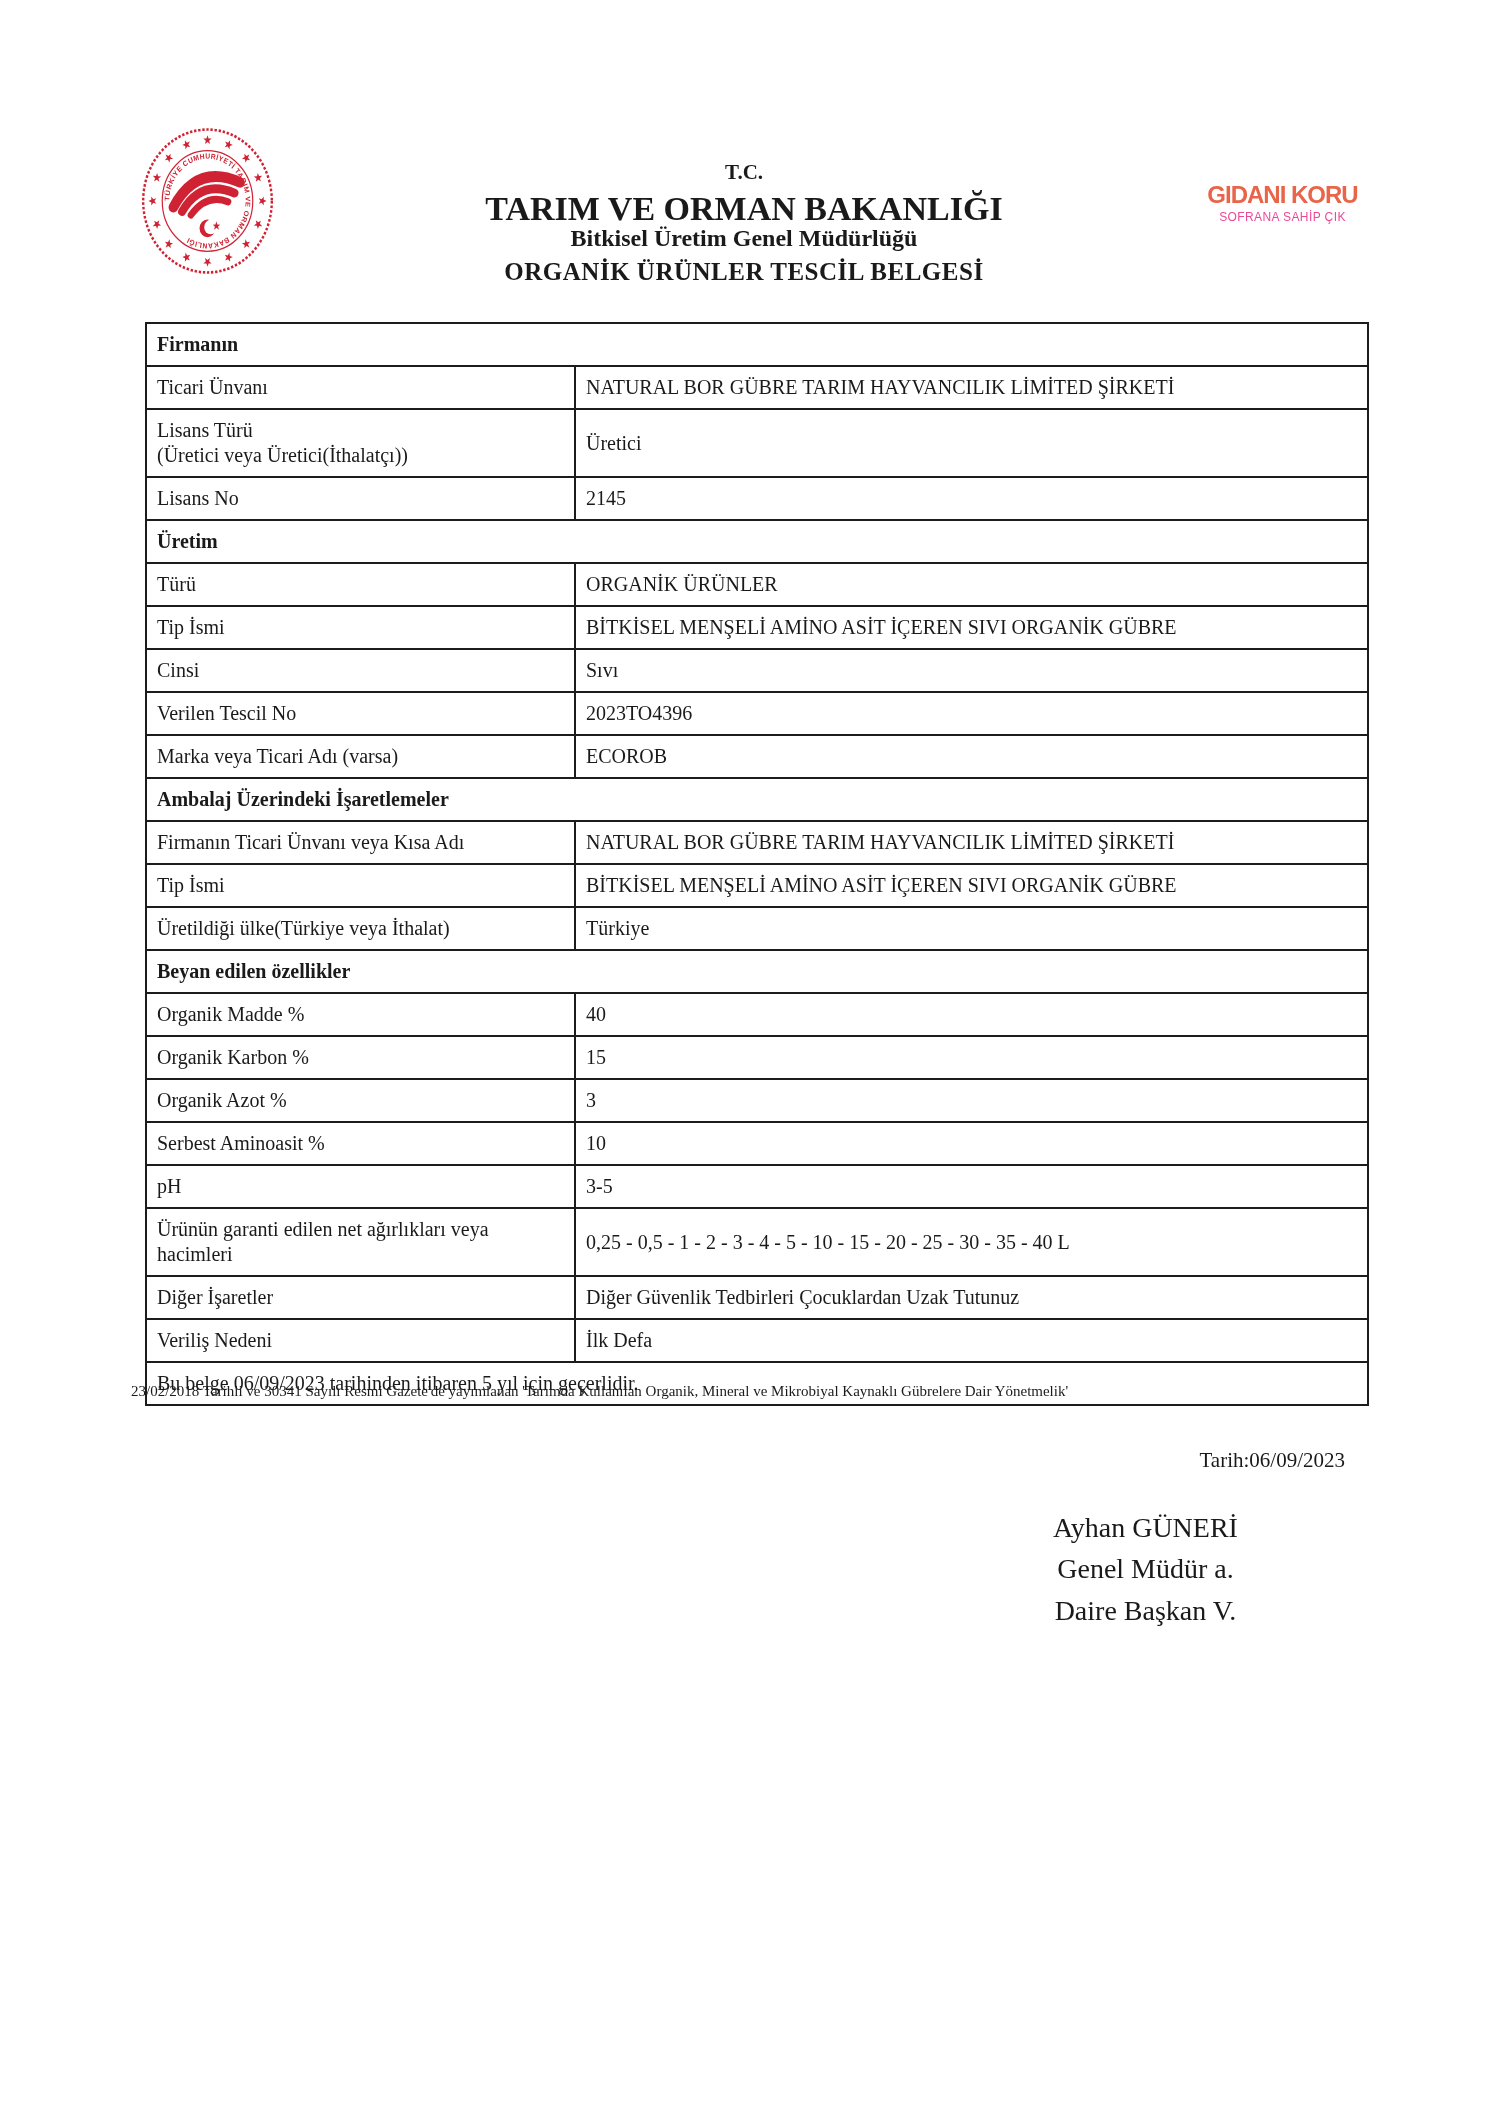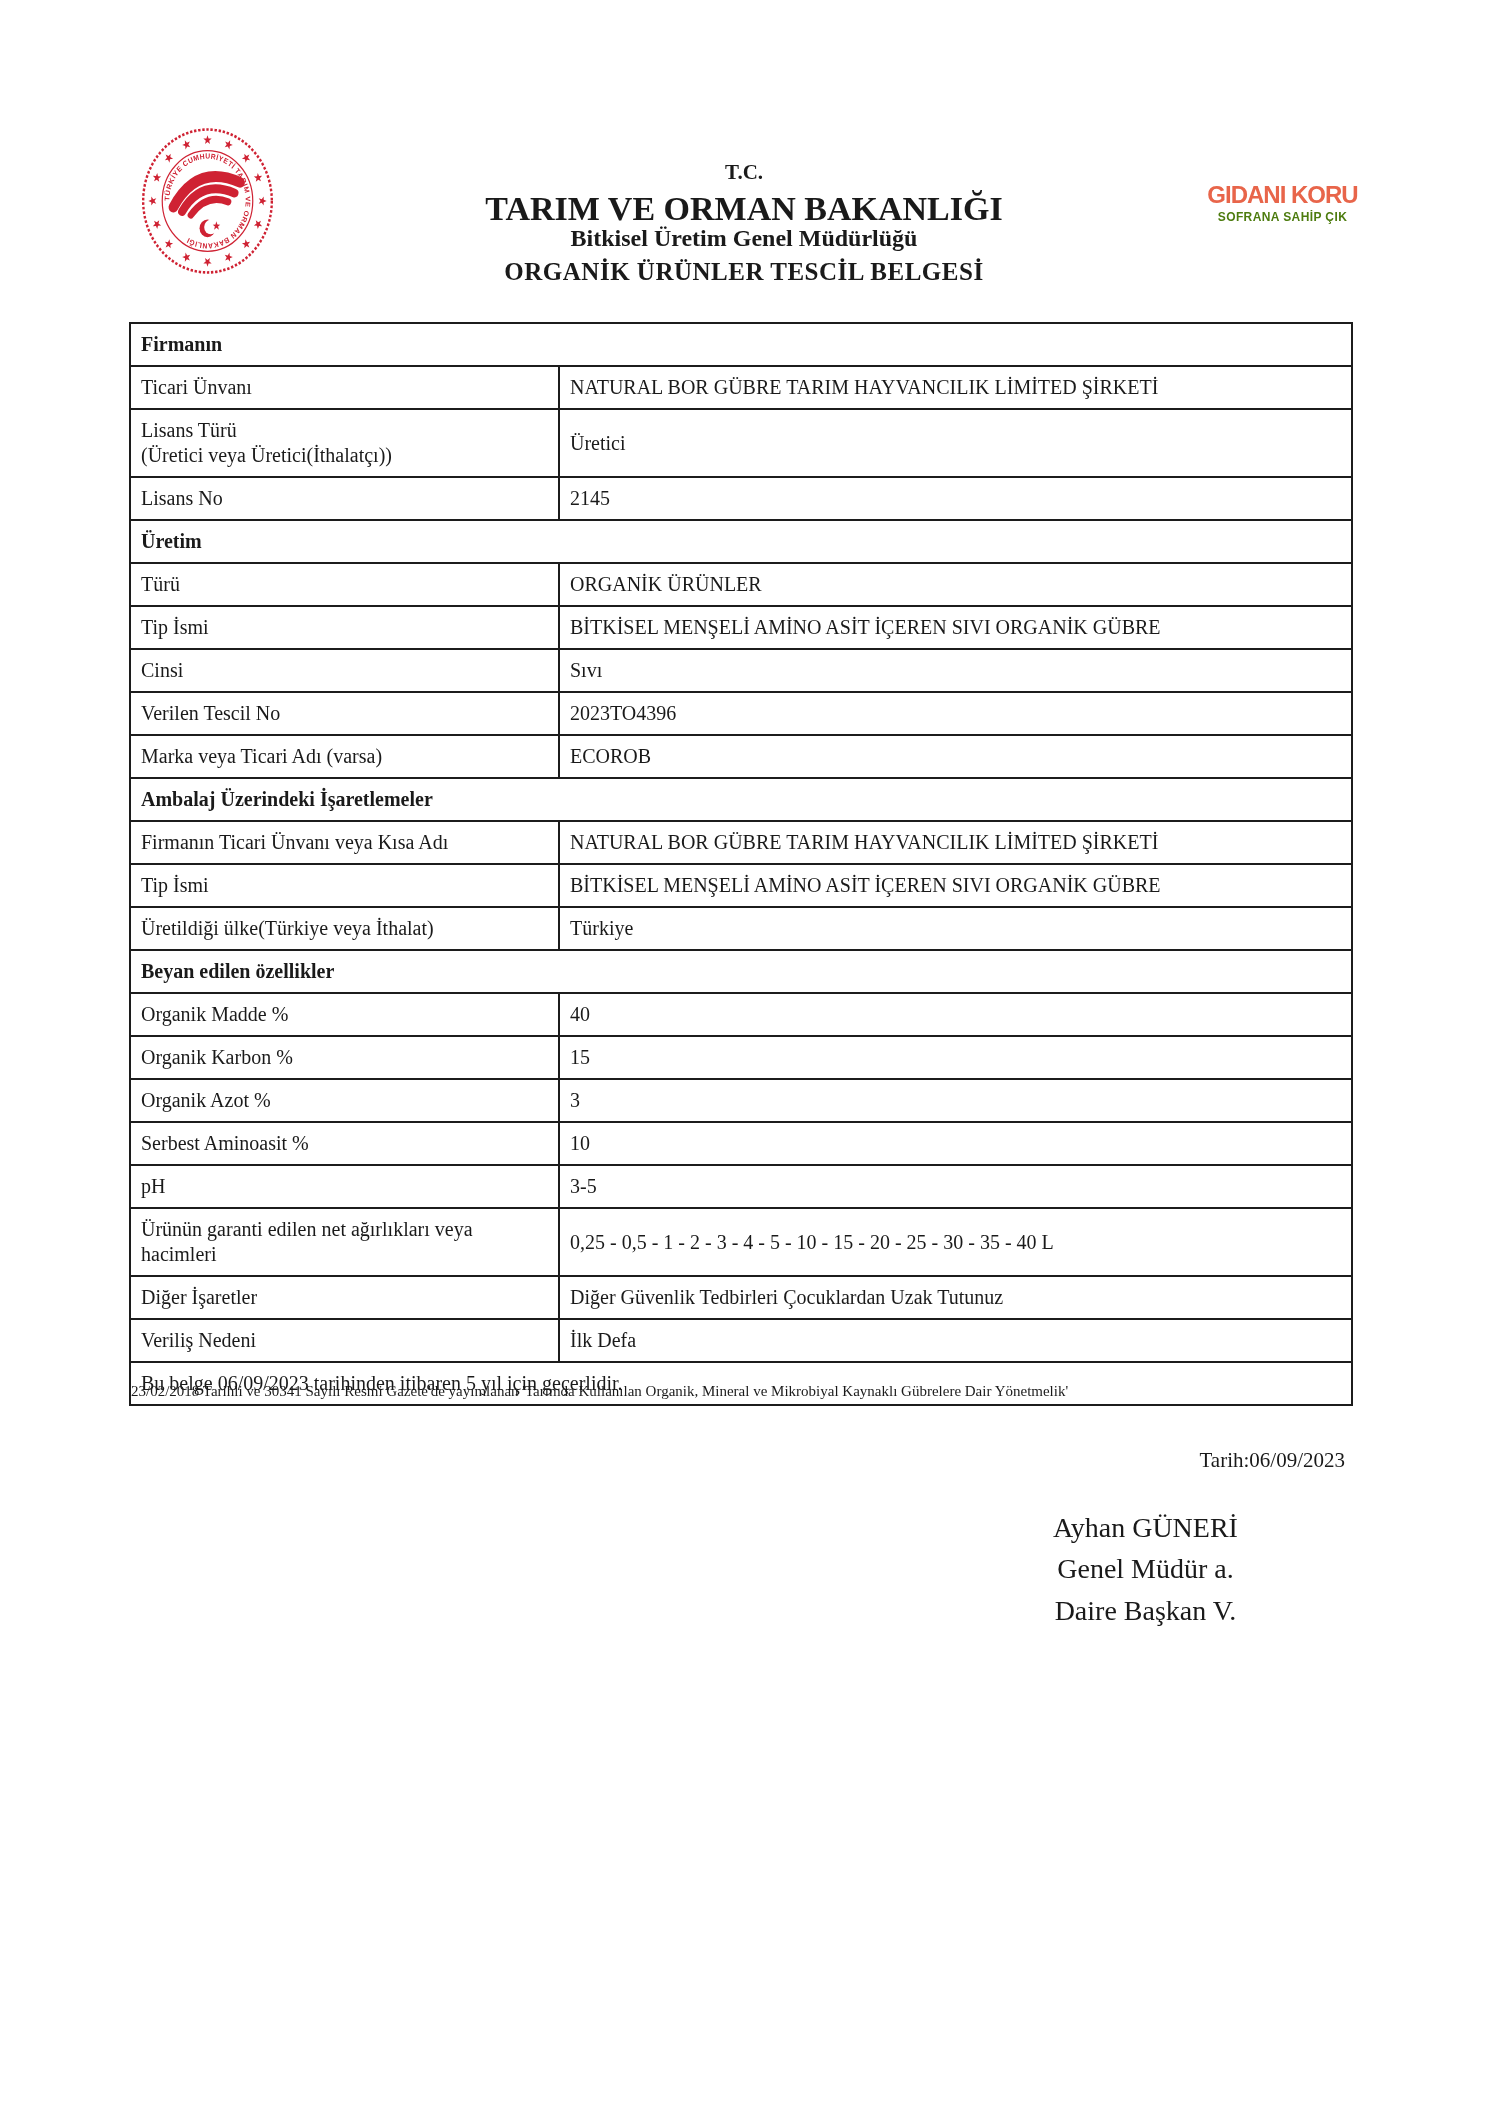--- a/index.html
+++ b/index.html
@@ -20,26 +20,26 @@
   .ministry  { font-size:34px; font-weight:bold; margin-top:9px; line-height:1.0; }
   .department{ font-size:24px; font-weight:bold; line-height:1.0; }
 
   .doc-title { position:absolute; left:0; top:258px; width:100%; text-align:center;
                font-size:25px; font-weight:bold; letter-spacing:0.5px; }
 
   .campaign { position:absolute; left:1200px; top:183px; width:165px; text-align:center;
               font-family:"Liberation Sans", sans-serif; }
   .campaign-main { font-size:24px; font-weight:bold; color:#e8654a; letter-spacing:-1px;
                    line-height:1.0; white-space:nowrap; }
-  .campaign-sub  { font-size:12px; font-weight:bold; color:#4d7c0f; letter-spacing:0.4px;
+  .campaign-sub  { font-size:12px; font-weight:normal; color:#ec4899; letter-spacing:0.4px;
                    margin-top:3px; white-space:nowrap; }
 
   
   table.cert {
-    position:absolute; left:129px; top:322px; width:1224px;
+    position:absolute; left:145px; top:322px; width:1224px;
     border-collapse:collapse; table-layout:fixed;
   }
   table.cert td {
     border:2px solid #1c1c1c;
     font-size:20px; line-height:1.25;
     padding:8px 10px;
     vertical-align:middle;
     overflow:hidden;
   }
   td.sec  { font-weight:bold; }

